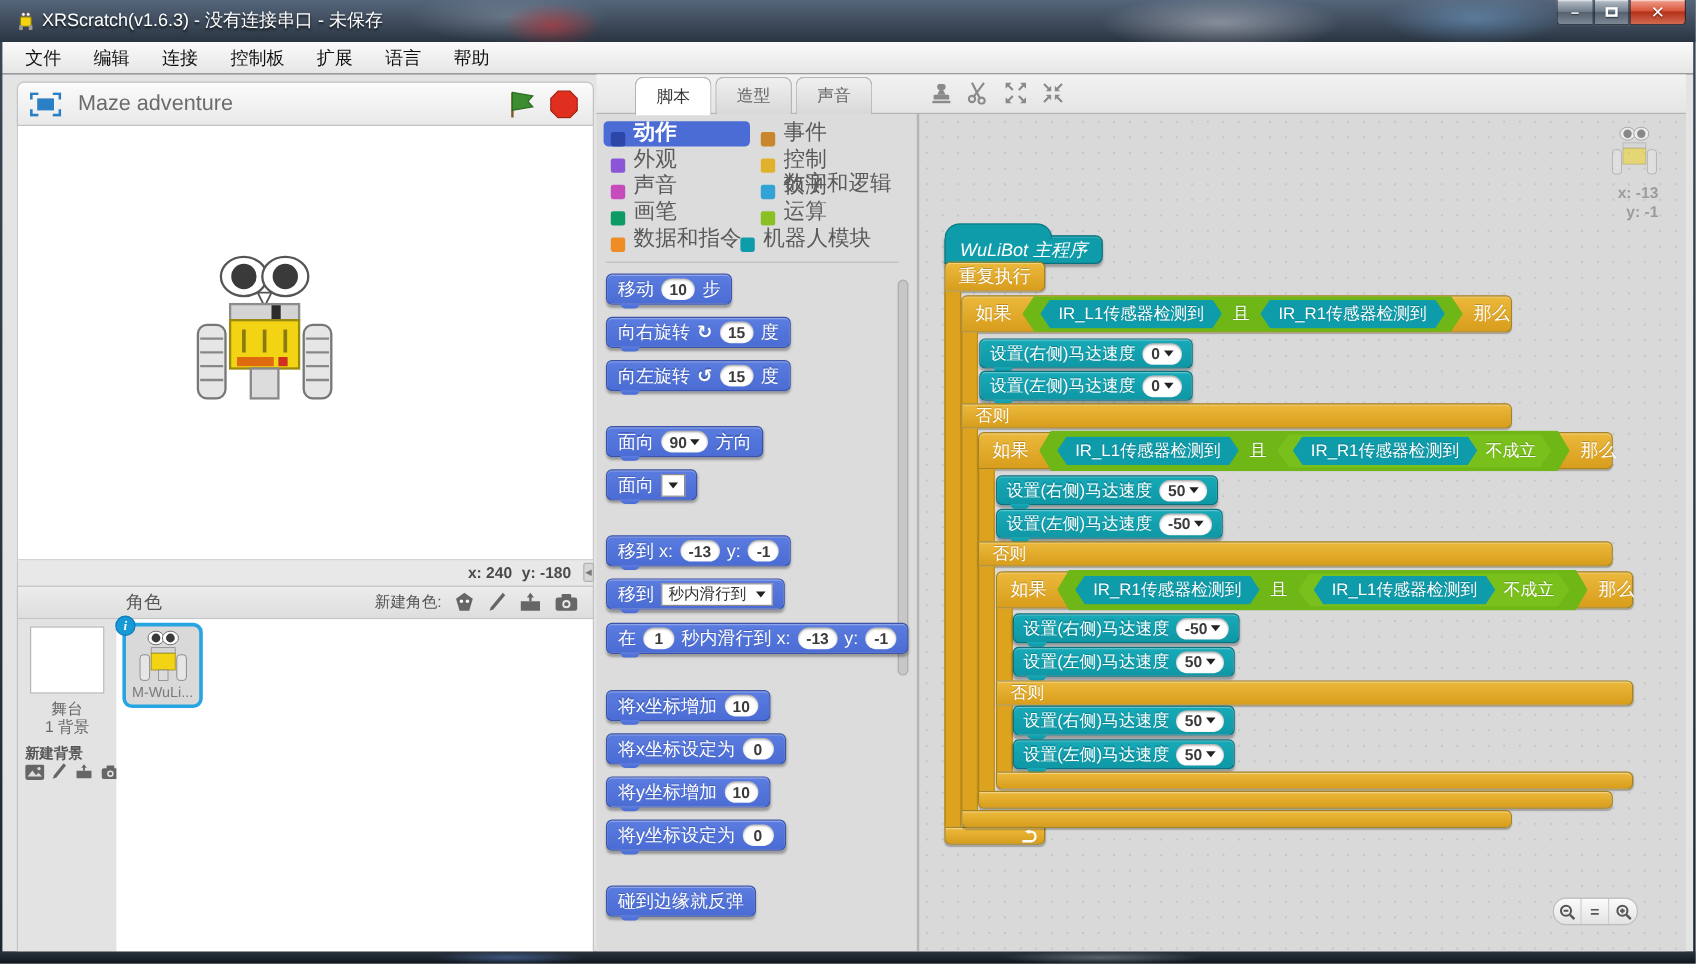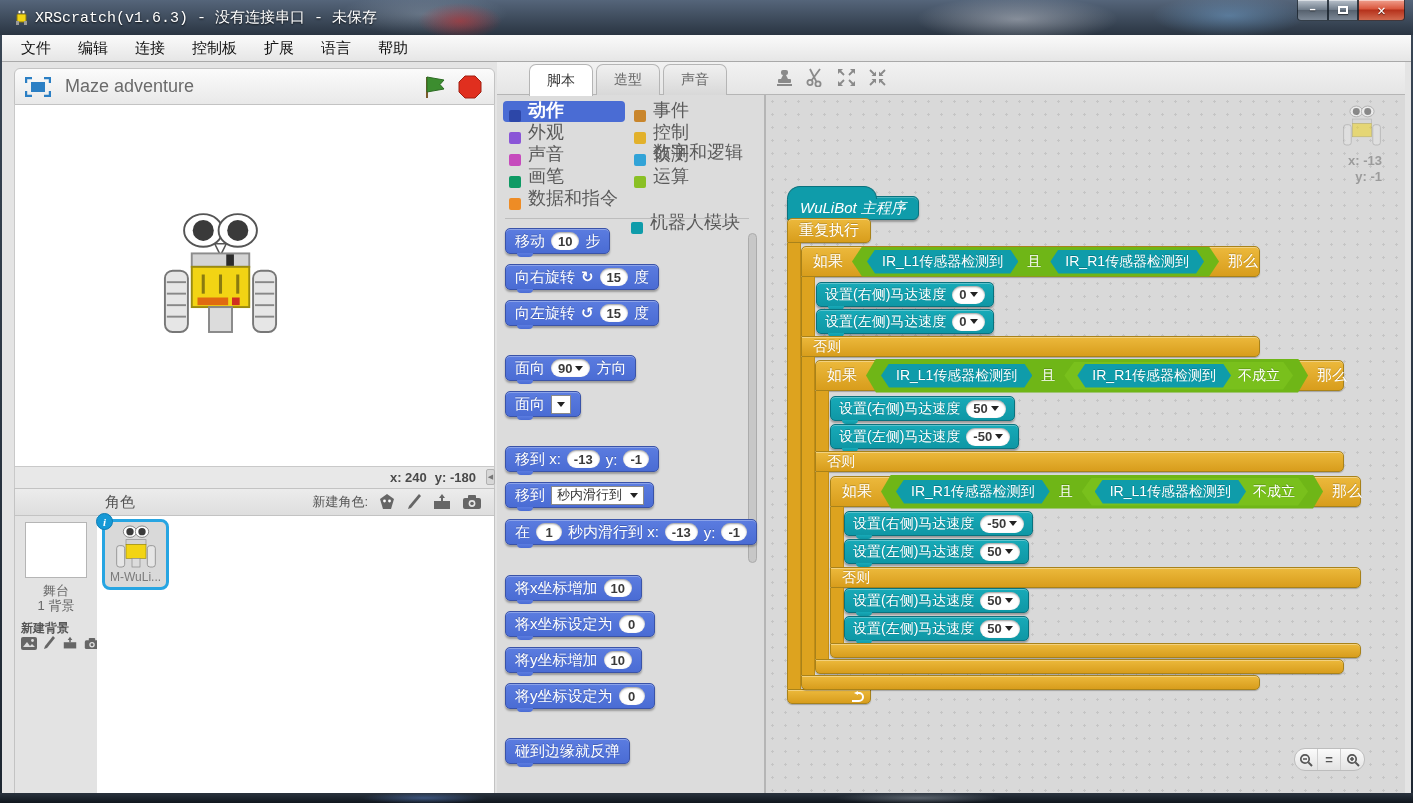--- a/index.html
+++ b/index.html
@@ -7,21 +7,21 @@
   body { font-family:"Liberation Sans","DejaVu Sans",sans-serif; position:relative;
          background:linear-gradient(#3a4756,#1d2631); }
 
   
   .titlebar { position:absolute; left:0; top:0; width:1413px; height:35px;
     background:
       radial-gradient(60px 26px at 460px 60%, rgba(205,45,45,.55), transparent 70%),
       radial-gradient(140px 32px at 72% 55%, rgba(235,235,240,.42), transparent 72%),
       radial-gradient(110px 30px at 87% 45%, rgba(120,175,225,.45), transparent 70%),
       radial-gradient(120px 30px at 30% 40%, rgba(185,198,214,.30), transparent 70%),
-      linear-gradient(#55657a,#2a3542); font-family: Liberation Mono, monospace; }
+      linear-gradient(#55657a,#2a3542); }
   .title-text { position:absolute; left:35px; top:8px; color:#fff; font-size:15px;
     text-shadow:0 1px 2px rgba(0,0,0,.8); white-space:nowrap; }
   .app-icon { position:absolute; left:13px; top:9px; width:17px; height:17px; }
   .winbtns { position:absolute; right:8px; top:0; display:flex; }
   .winbtn { height:21px; border:1px solid rgba(20,30,40,.8); border-top:none;
     box-shadow:inset 0 1px 0 rgba(255,255,255,.5); display:flex; align-items:center;
     justify-content:center; color:#fff; font-size:12px; font-weight:bold;
     background:linear-gradient(#b9c2cc,#6d7a88 50%,#55606d 50%,#7c8896);
     text-shadow:0 1px 1px rgba(0,0,0,.6); }
   .winbtn.min { width:31px; border-radius:0 0 0 4px; }
@@ -388,21 +388,21 @@
     <span>控制</span>
     </div>
   <div class="cat" style="left:131px; top:50px;">
     <span class="sq" style="background-color: rgb(49, 163, 215);"></span>
     <span>侦测</span>
     </div>
   <div class="cat" style="left:131px; top:72px;">
     <span class="sq" style="background-color: rgb(138, 192, 37);"></span>
     <span>数字和逻辑运算</span>
     </div>
-  <div class="cat" style="left:128px; top:94px;margin-top:24px;">
+  <div class="cat" style="left:114px; top:94px;">
     <span class="sq" style="background-color: rgb(15, 156, 170);"></span>
     <span>机器人模块</span>
     </div>
   <div class="pal-divider"></div>
   <div class="pal-scroll"></div>
 
   <div class="pblock" style="left:8px; top:133px;">
     <span>移动</span>
     <span class="oval">10</span>
     <span>步</span>

